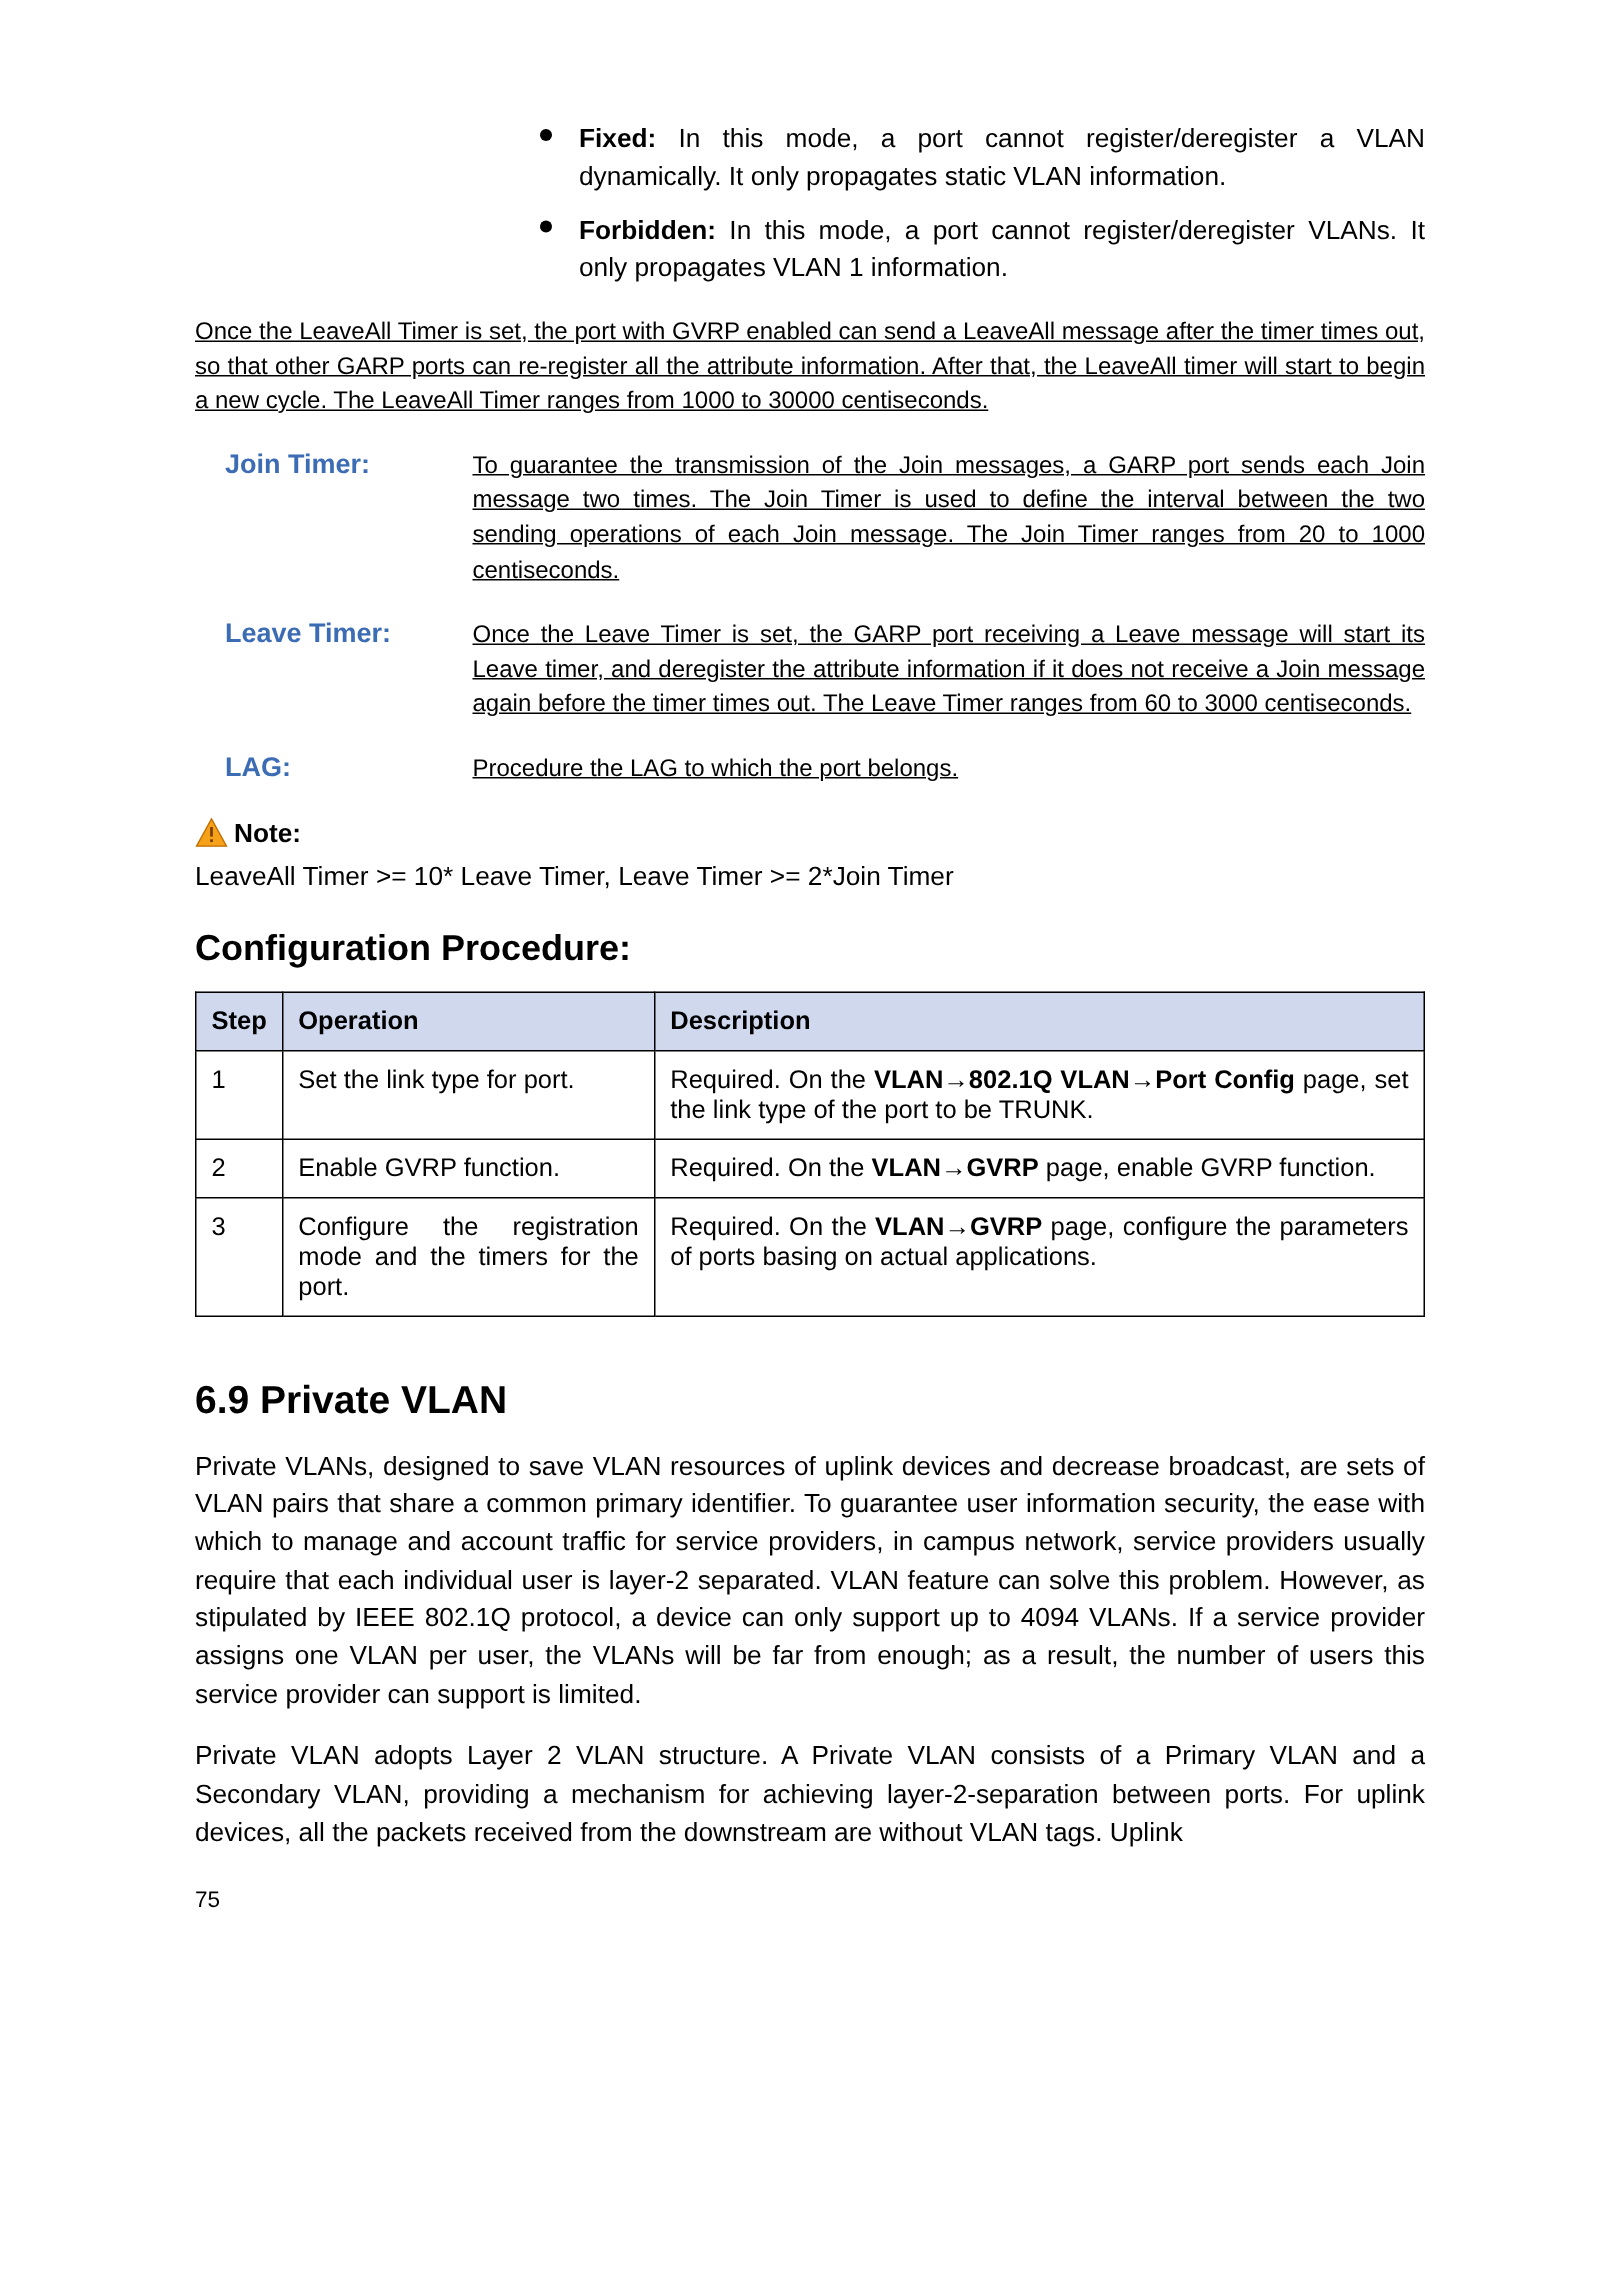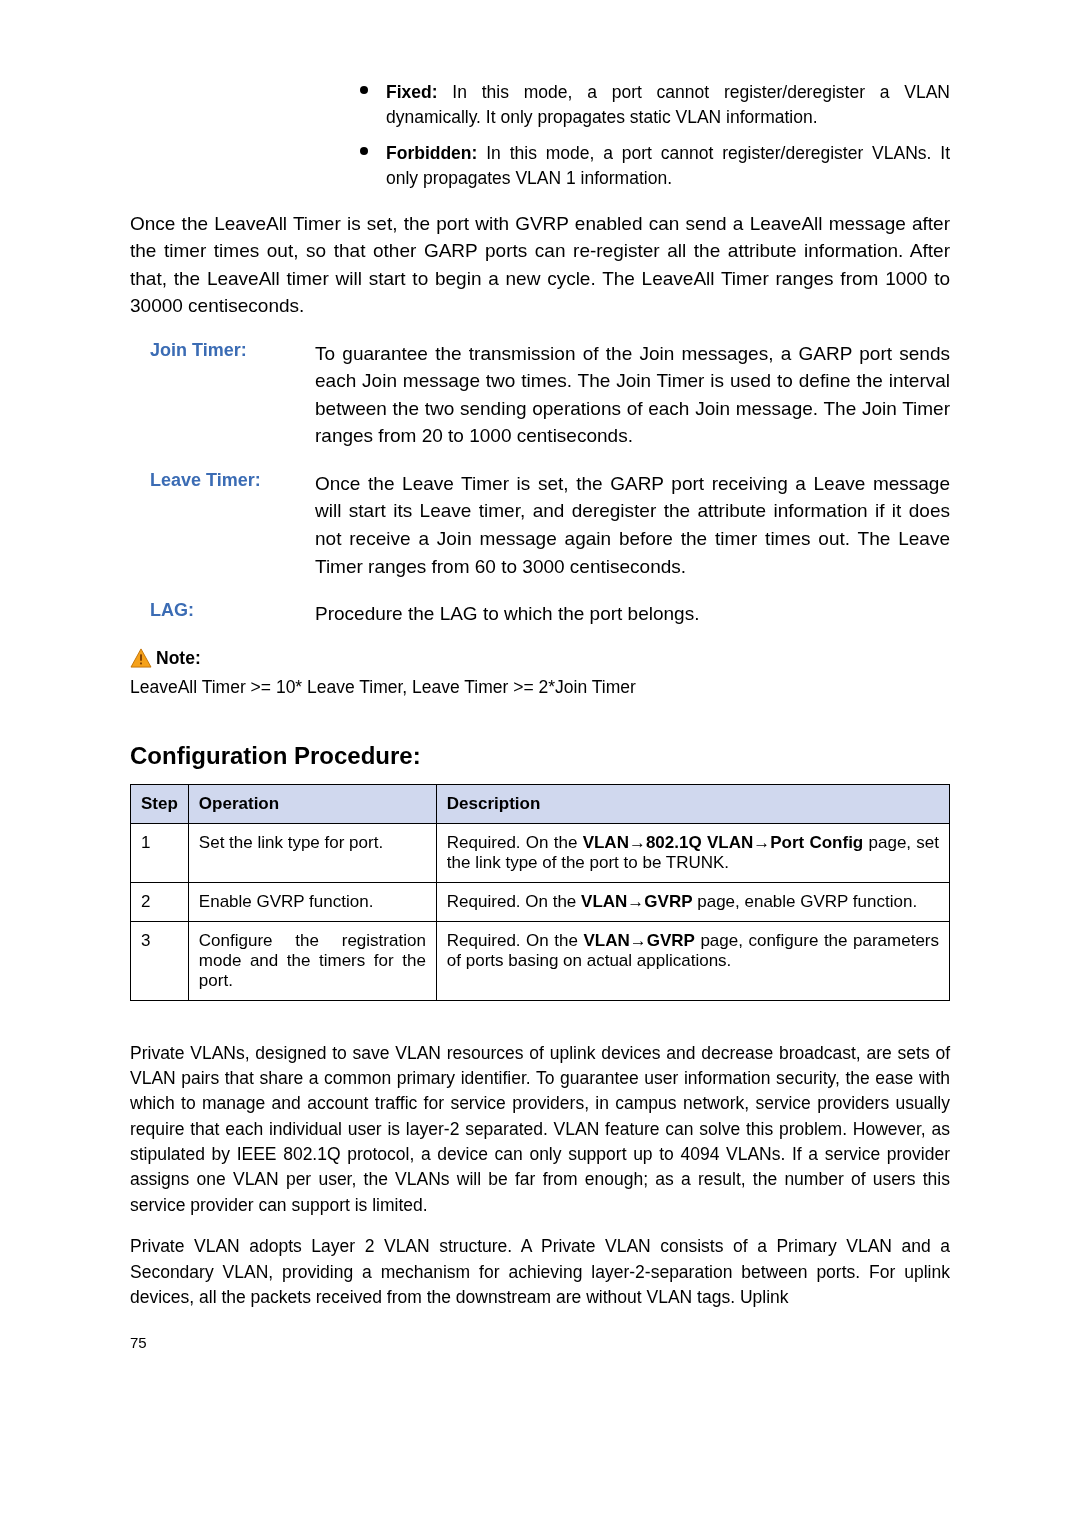--- a/index.html
+++ b/index.html
@@ -8,25 +8,25 @@
   .page { width: 1080px; min-height: 1527px; padding: 80px 130px 40px 130px; position: relative; }
 
   .bullet-block { margin-left: 230px; margin-bottom: 18px; }
   .bullet-row { display: flex; align-items: flex-start; margin-bottom: 10px; justify-content: space-between; }
   .bullet-dot { width: 8px; height: 8px; background: #000; border-radius: 50%; margin-top: 6px; margin-right: 18px; flex: 0 0 auto; }
   .bullet-text { font-size: 17.5px; line-height: 1.45; text-align: justify; flex: 1; }
   .bullet-text .bold { font-weight: bold; }
 
   .def-row { display: flex; margin-bottom: 20px; }
   .def-label { width: 185px; flex: 0 0 185px; font-size: 18px; font-weight: bold; color: #3b6cb4; padding-left: 20px; }
-  .def-body { flex: 1; font-size: 19px; line-height: 1.45; text-align: justify; }
+  .def-body { flex: 1; font-size: 16px; line-height: 1.45; text-align: justify; text-decoration: underline; }
 
   .note-row { display: flex; align-items: center; margin-top: 6px; margin-bottom: 8px; }
   .note-label { font-weight: bold; font-size: 17.5px; }
-  .note-text { font-size: 17.5px; margin-bottom: 44px; }
+  .note-text { font-size: 17.5px; margin-bottom: 24px; }
 
   .note-icon { width: 22px; height: 20px; margin-right: 4px; }
 
   .proc-heading { font-weight: bold; font-size: 24px; margin-bottom: 14px; }
 
   table.proc { width: 100%; border-collapse: collapse; margin-bottom: 40px; }
   table.proc th, table.proc td { border: 1px solid #000; padding: 9px 10px; font-size: 17px; vertical-align: top; }
   table.proc th { background: #d0d8ee; text-align: left; font-weight: bold; }
   table.proc th.step-col, table.proc td.step-col { width: 56px; }
   table.proc th.op-col, table.proc td.op-col { width: 248px; }
@@ -116,18 +116,19 @@
       <tr>
         <td class="step-col">3</td>
         <td class="op-col" style="text-align:justify;">Configure the registration mode and the timers for the port.</td>
         <td class="desc-col">
           <span>Required. On the </span><span class="tbold">VLAN→GVRP</span><span> page, configure the parameters of ports basing on actual applications.</span>
         </td>
       </tr>
     </tbody>
   </table>
 
+  <h2 class="section-title">6.9  Private VLAN</h2>
   <p class="body">Private VLANs, designed to save VLAN resources of uplink devices and decrease broadcast, are sets of VLAN pairs that share a common primary identifier. To guarantee user information security, the ease with which to manage and account traffic for service providers, in campus network, service providers usually require that each individual user is layer-2 separated. VLAN feature can solve this problem. However, as stipulated by IEEE 802.1Q protocol, a device can only support up to 4094 VLANs. If a service provider assigns one VLAN per user, the VLANs will be far from enough; as a result, the number of users this service provider can support is limited.</p>
   <p class="body">Private VLAN adopts Layer 2 VLAN structure. A Private VLAN consists of a Primary VLAN and a Secondary VLAN, providing a mechanism for achieving layer-2-separation between ports. For uplink devices, all the packets received from the downstream are without VLAN tags. Uplink</p>
 
   <div class="page-num">75</div>
 
 </div>
 
 </body></html>

